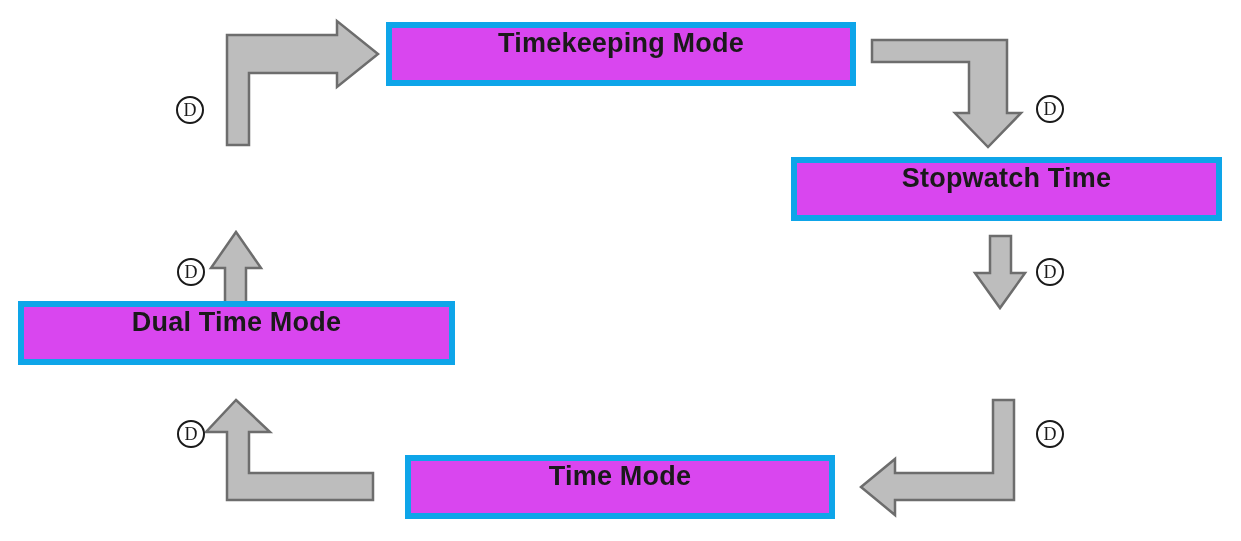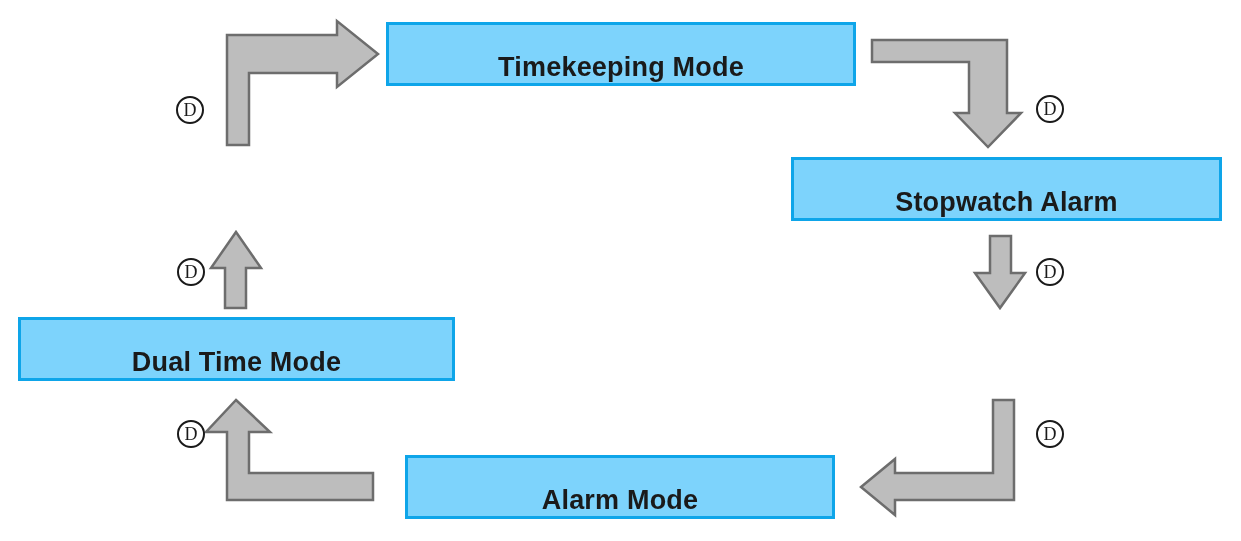--- a/index.html
+++ b/index.html
@@ -13,24 +13,24 @@
   #diagram-canvas {
     position: relative;
     width: 1241px;
     height: 541px;
     background: #ffffff;
     overflow: hidden;
   }
   .mode-box {
     position: absolute;
     box-sizing: border-box;
-    background: #7dd3fc;
-    border: 3px solid #0ea5e9;
+    background: #d946ef;
+    border: 6px solid #0ea5e9;
     display: flex;
-    align-items: flex-end;
+    align-items: flex-start;
     justify-content: center;
   }
   .mode-box .mode-label {
     font-family: "Liberation Sans", sans-serif;
     font-weight: bold;
     font-size: 27px;
     letter-spacing: 0.2px;
     color: #1a1a1a;
     white-space: nowrap;
   }
@@ -78,30 +78,30 @@
 
     <polygon points="236,232 261,268 246,268 246,308 225,308 225,268 211,268" fill="#bdbdbd" stroke="#6d6d6d" stroke-width="2.5" stroke-linejoin="miter"></polygon>
   </svg>
 
   <div class="mode-box" style="left:386px; top:22px; width:470px; height:64px;">
     <span class="mode-label">Timekeeping Mode</span>
   </div>
 
 
   <div class="mode-box" style="left:791px; top:157px; width:431px; height:64px;">
-    <span class="mode-label">Stopwatch Alarm</span>
+    <span class="mode-label">Stopwatch Time</span>
   </div>
 
-  <div class="mode-box" style="left:18px; top:317px; width:437px; height:64px;">
+  <div class="mode-box" style="left:18px; top:301px; width:437px; height:64px;">
     <span class="mode-label">Dual Time Mode</span>
   </div>
 
 
   <div class="mode-box" style="left:405px; top:455px; width:430px; height:64px;">
-    <span class="mode-label">Alarm Mode</span>
+    <span class="mode-label">Time Mode</span>
   </div>
 
   <div class="dlabel" style="left:176px; top:96px;">
     <span>D</span>
   </div>
 
   <div class="dlabel" style="left:1036px; top:95px;">
     <span>D</span>
   </div>
 

